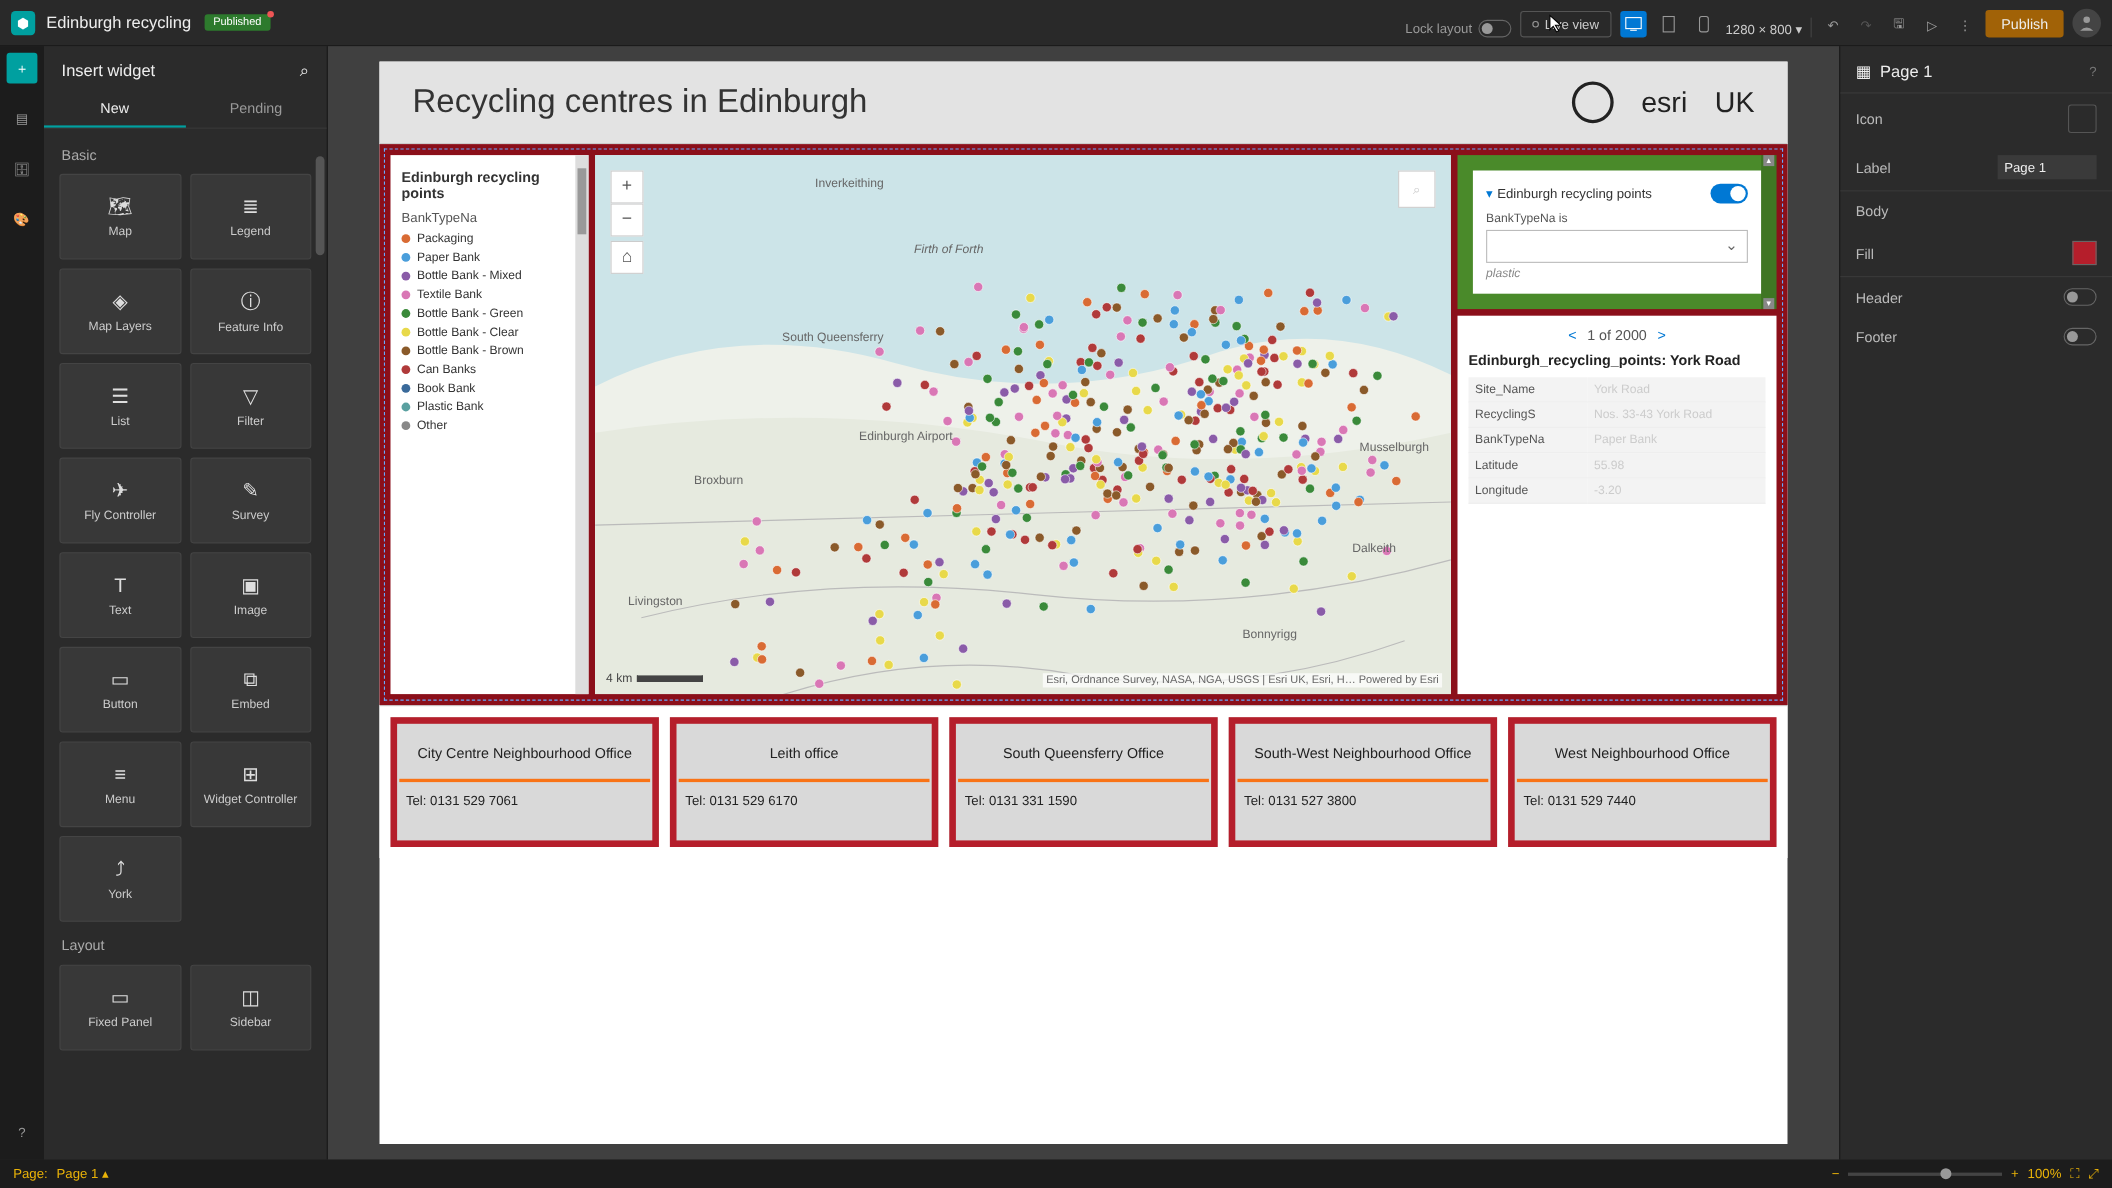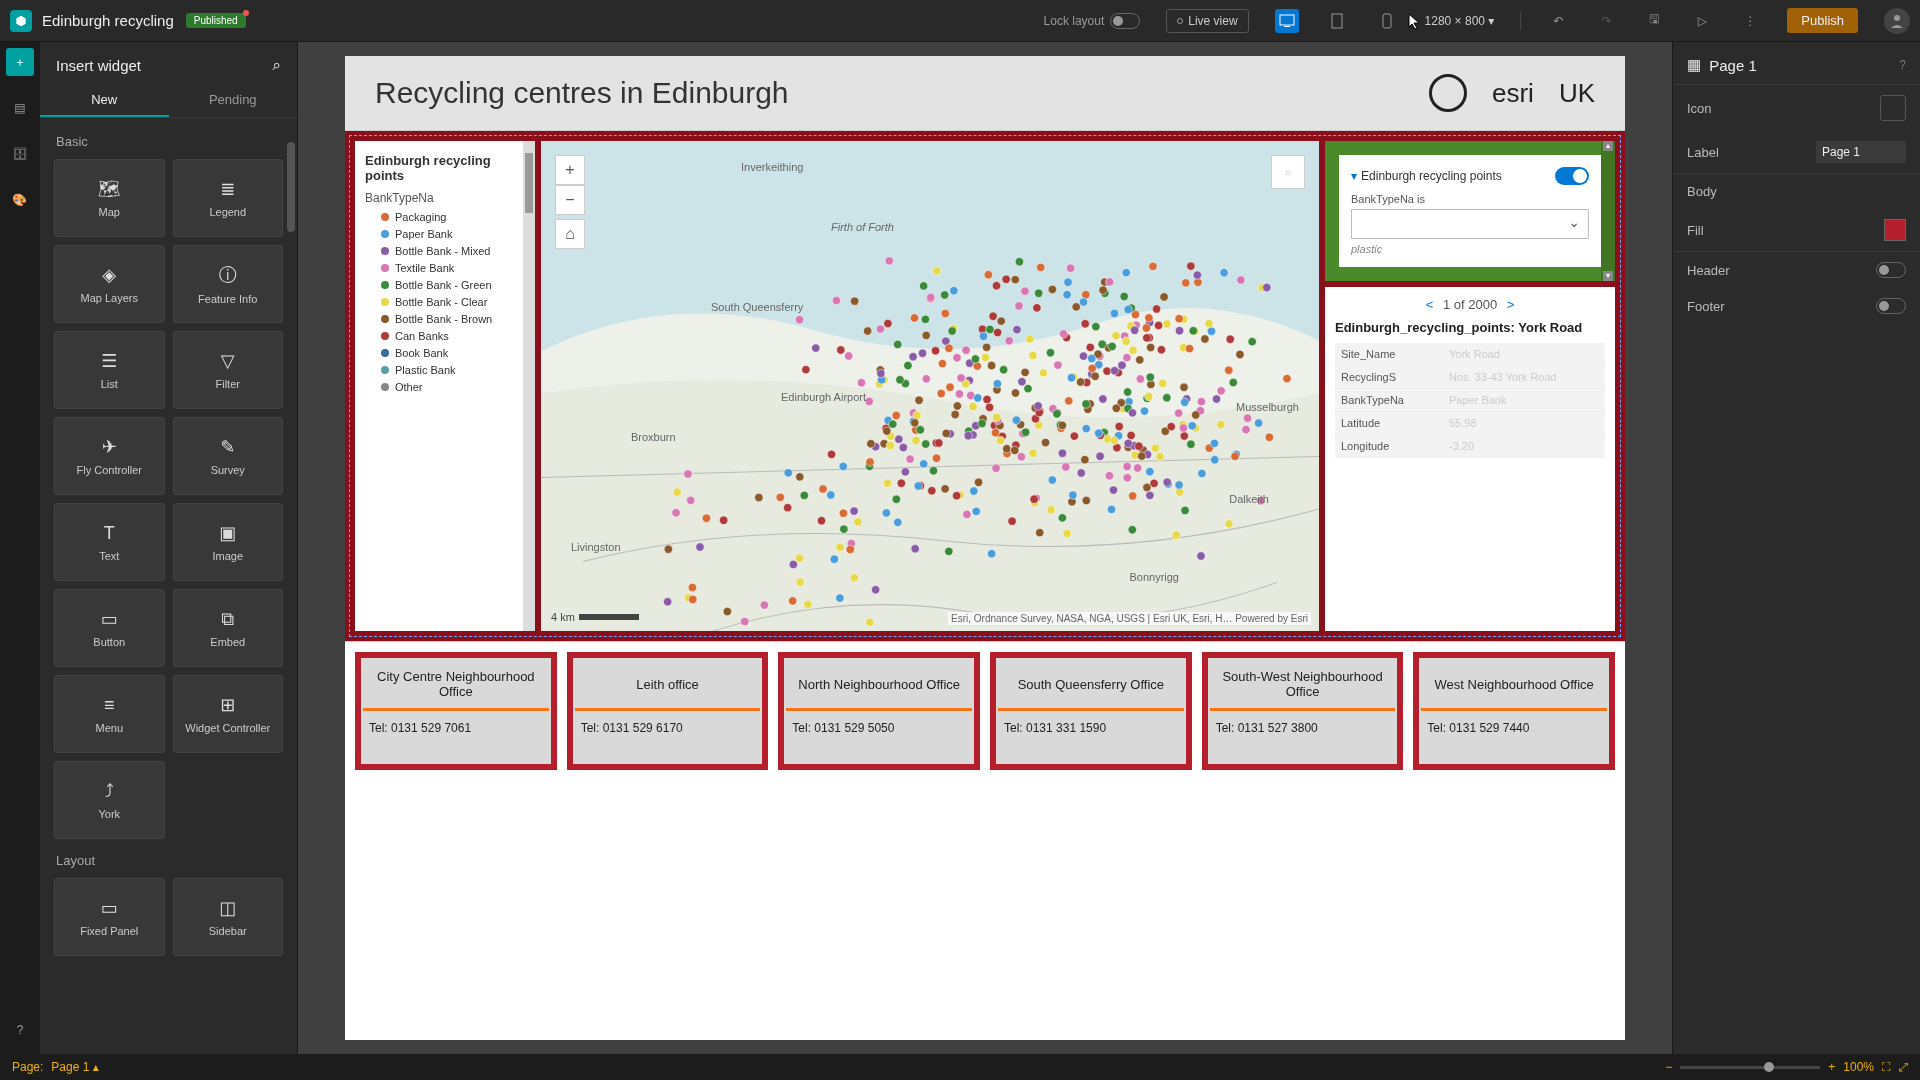--- a/index.html
+++ b/index.html
@@ -2,21 +2,21 @@
 <html><head>
 <meta charset="utf-8">
 <style>
 *{box-sizing:border-box;margin:0;padding:0;font-family:'Segoe UI',Arial,sans-serif}
 body{background:#292929;color:#ccc;font-size:12px;width:1920px;height:1080px;overflow:hidden}
 .topbar{height:42px;background:#292929;display:flex;align-items:center;padding:0 10px;border-bottom:1px solid #1a1a1a}
 .logo-chip{width:22px;height:22px;background:#00a0a0;border-radius:4px;display:flex;align-items:center;justify-content:center;color:#fff;font-weight:bold;margin-right:10px}
 .app-title{color:#eee;font-size:15px;margin-right:12px}
 .pub-badge{background:#2d7a2d;color:#fff;font-size:10px;padding:2px 8px;border-radius:3px;position:relative}
 .pub-badge::after{content:'';position:absolute;top:-3px;right:-3px;width:6px;height:6px;background:#e55;border-radius:50%}
-.topbar-right{margin-left:auto;display:flex;align-items:center;gap:26px}
+.topbar-right{margin-left:auto;display:flex;align-items:flex-end;gap:8px}
 .lock-wrap{display:flex;align-items:center;gap:6px;color:#999;font-size:12px}
 .toggle{width:30px;height:16px;border:1px solid #666;border-radius:8px;position:relative}
 .toggle .knob{width:10px;height:10px;background:#999;border-radius:50%;position:absolute;top:2px;left:2px}
 .liveview{border:1px solid #555;padding:4px 10px;border-radius:3px;color:#ccc;font-size:12px;display:flex;align-items:center;gap:5px}
 .liveview .dot{width:6px;height:6px;border:1px solid #999;border-radius:50%}
 .device-btn{width:24px;height:24px;display:flex;align-items:center;justify-content:center;color:#999;border-radius:3px}
 .device-btn.active{background:#0078d4;color:#fff}
 .screensize{color:#ccc;font-size:12px}
 .top-icon{width:22px;height:22px;display:flex;align-items:center;justify-content:center;color:#999}
 .publish-btn{background:#a16207;color:#eee;padding:5px 14px;border-radius:3px;font-size:13px}
@@ -41,21 +41,21 @@
 .canvas{width:1280px;background:#fff;position:relative}
 .app-header{background:#e3e3e3;padding:18px 30px;display:flex;align-items:center;justify-content:space-between;border-bottom:1px solid #ccc}
 .app-header h1{font-size:30px;color:#333;font-weight:400}
 .esri-logo{display:flex;align-items:center;gap:25px;font-size:26px;color:#222;font-weight:500}
 .esri-logo .globe{width:38px;height:38px;border:3px solid #222;border-radius:50%;position:relative}
 .app-body{background:#8b0f1a;padding:10px;display:flex;gap:6px;position:relative}
 .sel-outline{position:absolute;inset:4px;border:1px dashed #6af;pointer-events:none}
 .legend-panel{width:180px;background:#fff;padding:12px 10px;font-size:12px;color:#333;position:relative}
 .legend-panel h3{font-size:13px;font-weight:600;margin-bottom:8px}
 .legend-sub{font-size:12px;color:#555;margin-bottom:6px}
-.leg-item{display:flex;align-items:center;gap:6px;margin:5px 16px;font-size:11px}
+.leg-item{display:flex;align-items:center;gap:6px;margin:5px 0;font-size:11px}
 .leg-dot{width:8px;height:8px;border-radius:50%}
 .leg-scroll{position:absolute;right:0;top:0;bottom:0;width:12px;background:#ddd}
 .leg-scroll .th{position:absolute;top:12px;left:2px;width:8px;height:60px;background:#999}
 .map-panel{flex:1;background:#d4e8ec;position:relative;height:490px;overflow:hidden}
 .map-ctrl{position:absolute;top:14px;left:14px;display:flex;flex-direction:column}
 .map-ctrl button{width:30px;height:30px;background:#fff;border:1px solid #ccc;font-size:16px;color:#555}
 .map-search{position:absolute;top:14px;right:14px;width:34px;height:34px;background:#fff;border:1px solid #ccc;display:flex;align-items:center;justify-content:center}
 .map-svg{position:absolute;inset:0}
 .map-label{position:absolute;font-size:11px;color:#666}
 .scale-bar{position:absolute;bottom:8px;left:10px;font-size:11px;color:#444;display:flex;align-items:center;gap:4px}
@@ -836,24 +836,20 @@
       <div class="offices" id="offices">
           <div class="off-card">
             <div class="off-h">City Centre Neighbourhood Office</div>
             <div class="off-b">Tel: 0131 529 7061</div>
           </div>
           <div class="off-card">
             <div class="off-h">Leith office</div>
             <div class="off-b">Tel: 0131 529 6170</div>
           </div>
           <div class="off-card">
-            <div class="off-h">North Neighbourhood Office</div>
-            <div class="off-b">Tel: 0131 529 5050</div>
-          </div>
-          <div class="off-card">
             <div class="off-h">South Queensferry Office</div>
             <div class="off-b">Tel: 0131 331 1590</div>
           </div>
           <div class="off-card">
             <div class="off-h">South-West Neighbourhood Office</div>
             <div class="off-b">Tel: 0131 527 3800</div>
           </div>
           <div class="off-card">
             <div class="off-h">West Neighbourhood Office</div>
             <div class="off-b">Tel: 0131 529 7440</div>

